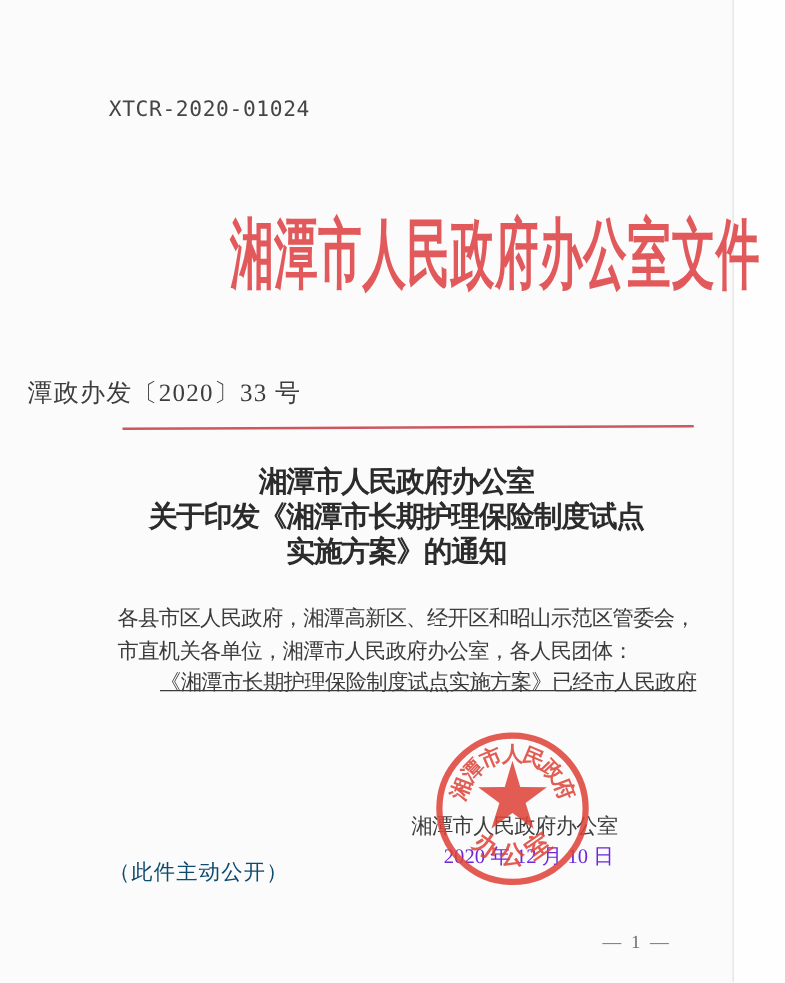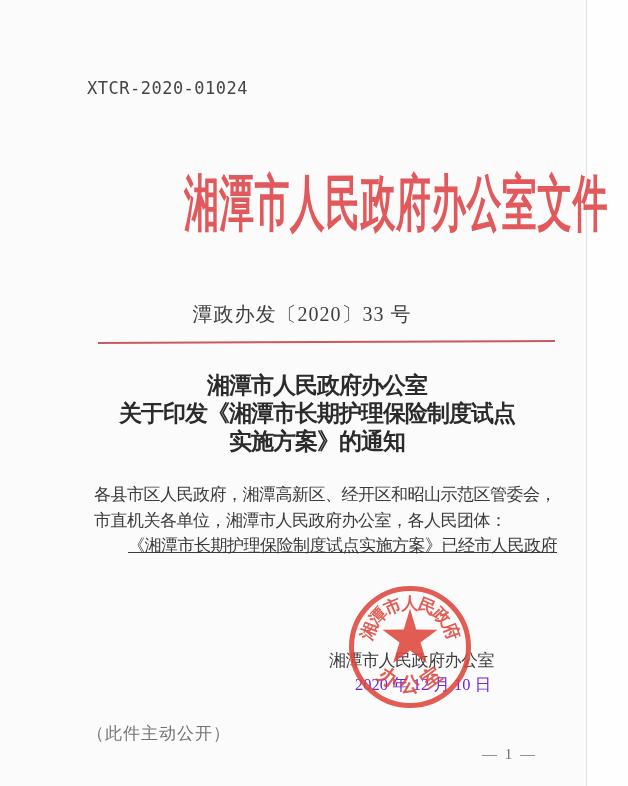--- a/index.html
+++ b/index.html
@@ -29,21 +29,21 @@
   }
   .banner span{
     display:inline-block;
     font-size:61px;font-weight:bold;color:#e2595c;
     transform:translateX(12px) scaleX(0.57);
     transform-origin:center center;
     letter-spacing:1px;
   }
   .doc-ref{
     position:absolute;top:301px;left:0;width:560px;
-    text-align:center;
+    text-align:left;
     font-size:20px;color:#3d3d3d;letter-spacing:1px;
   }
   .doc-ref span{display:inline-block;transform:translateX(22px);}
   .red-rule{
     position:absolute;top:341px;left:98px;width:457px;height:2px;
     background:#cc5761;transform:rotate(-0.25deg);
   }
   .notice-title{
     position:absolute;top:372px;left:0;width:628px;
     text-align:center;
@@ -59,22 +59,22 @@
   .body-text .indent{padding-left:34px;text-decoration:underline;}
   .sig-name{
     position:absolute;top:649px;left:329px;
     font-size:17px;color:#3d3d3d;letter-spacing:-0.5px;white-space:nowrap;
   }
   .sig-date{
     position:absolute;top:674px;left:355px;
     font-size:16.5px;color:#6d28d9;white-space:nowrap;
   }
   .disclosure{
-    position:absolute;top:722px;left:87px;
-    font-size:17px;color:#737373;letter-spacing:1px;
+    position:absolute;top:686px;left:87px;
+    font-size:17px;color:#0c4a6e;letter-spacing:1px;
   }
   .page-num{
     position:absolute;top:746px;left:482px;
     font-size:15px;color:#6f6f6f;letter-spacing:2px;white-space:nowrap;
   }
   .seal{
     position:absolute;top:582px;left:345px;
     width:130px;height:130px;opacity:0.86;
   }
   .seal text{

